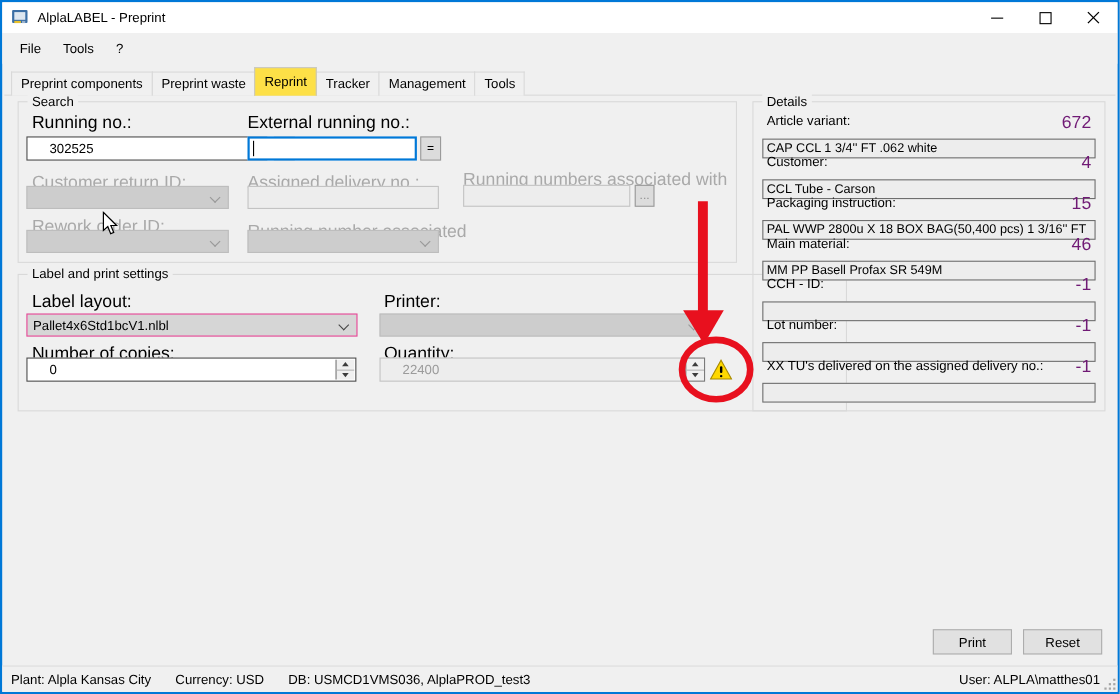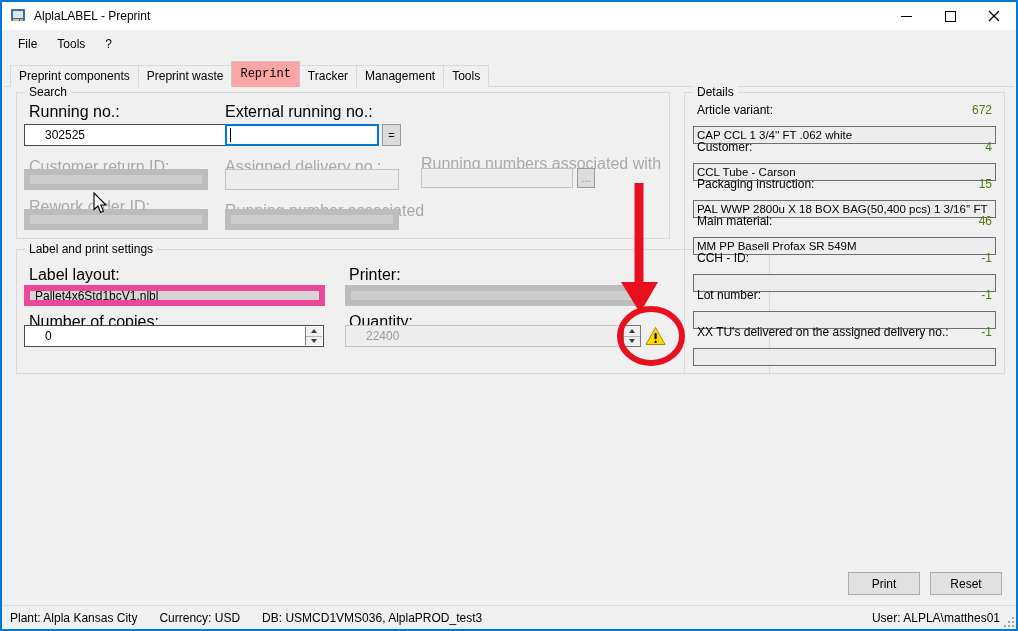--- a/index.html
+++ b/index.html
@@ -12,45 +12,45 @@
   .wbtn{width:44px;height:28px;display:flex;align-items:center;justify-content:center;}
   .glyph-min{width:11px;height:1px;background:#000;}
   .glyph-max{width:9px;height:9px;border:1px solid #000;}
   
   .menubar{position:absolute;left:0;top:28px;right:0;height:28px;background:#f0f0f0;display:flex;align-items:center;padding-left:6px;}
   .menuitem{padding:4px 10px;font-size:12px;color:#000;}
   
   .tabline{position:absolute;left:2px;right:2px;top:84px;border-top:1px solid #d9d9d9;}
   .tabstrip{position:absolute;left:8px;top:62px;display:flex;align-items:flex-end;height:23px;}
   .tab{background:#f0f0f0;border:1px solid #d9d9d9;border-bottom:none;padding:3px 8px 4px 8px;font-size:12px;margin-right:-1px;height:14px;line-height:14px;position:relative;z-index:1;}
-  .tab.active{background:#fca5a5;height:18px;line-height:18px;margin-top:-4px;z-index:3;border-color:#c8c8c8;font-family:Liberation Mono, monospace;}
+  .tab.active{background:#fde047;height:18px;line-height:18px;margin-top:-4px;z-index:3;border-color:#c8c8c8;}
   
   .group{position:absolute;border:1px solid #d9d9d9;box-sizing:border-box;}
   .legend{position:absolute;top:-8px;left:8px;background:#f0f0f0;padding:0 4px;font-size:12px;color:#000;white-space:nowrap;}
   .lbl{position:absolute;font-size:16px;color:#000;white-space:nowrap;}
   .lbl.dis{color:#a9a9a9;}
   .tb{position:absolute;box-sizing:border-box;background:#fff;border:1px solid #4a4a4a;font-size:12px;color:#000;display:flex;align-items:center;padding:0 20px;white-space:nowrap;overflow:hidden;}
   .tb.dis{background:#ededed;border-color:#c3c3c3;color:#9b9b9b;}
   .tb.focus{border:2px solid #0078d7;padding:0 3px;}
   .caret{width:1px;height:14px;background:#000;}
-  .combo{position:absolute;box-sizing:border-box;background:#d6d6d6;border:6px solid #ec4899;font-size:12px;color:#000;display:flex;align-items:center;padding:0 20px 0 5px;white-space:nowrap;overflow:hidden;}
+  .combo{position:absolute;box-sizing:border-box;background:#d6d6d6;border:1px solid #ec4899;font-size:12px;color:#000;display:flex;align-items:center;padding:0 20px 0 5px;white-space:nowrap;overflow:hidden;}
   .combo.dis{background:#cdcdcd;border-color:#bdbdbd;color:#8f8f8f;}
   .chev{position:absolute;right:8px;top:6px;width:6px;height:6px;border-right:1.4px solid #454545;border-bottom:1.4px solid #454545;transform:rotate(45deg);}
   .combo.dis .chev{border-color:#9a9a9a;}
   .sqbtn{position:absolute;box-sizing:border-box;background:#dcdcdc;border:1px solid #9a9a9a;font-size:11px;color:#000;display:flex;align-items:center;justify-content:center;}
   
   .spin-in{position:absolute;right:1px;top:1px;bottom:1px;width:16px;border-left:1px solid #7a7a7a;display:flex;flex-direction:column;background:#f0f0f0;}
   .spinbox{position:absolute;box-sizing:border-box;border:1px solid #7a7a7a;background:#f0f0f0;display:flex;flex-direction:column;}
   .spinhalf{flex:1;display:flex;align-items:center;justify-content:center;}
   .spinhalf + .spinhalf{border-top:1px solid #b5b5b5;}
   .arr-up{width:0;height:0;border-left:3.5px solid transparent;border-right:3.5px solid transparent;border-bottom:4px solid #3c3c3c;}
   .arr-dn{width:0;height:0;border-left:3.5px solid transparent;border-right:3.5px solid transparent;border-top:4px solid #3c3c3c;}
   
   .dlabel{position:absolute;left:12px;font-size:12px;color:#000;white-space:nowrap;}
-  .dnum{position:absolute;right:12px;font-size:12px;color:#4d7c0f;text-align:right;}
+  .dnum{position:absolute;right:12px;font-size:16px;color:#701a75;text-align:right;}
   .dbox{position:absolute;left:8px;width:303px;height:18px;box-sizing:border-box;background:#ededed;border:1px solid #6e6e6e;font-size:11.5px;line-height:16px;padding:0 3px;white-space:nowrap;overflow:hidden;color:#000;}
   
   .btn{position:absolute;box-sizing:border-box;background:#e1e1e1;border:1px solid #adadad;font-size:12px;color:#000;display:flex;align-items:center;justify-content:center;}
   
   .statusbar{position:absolute;left:0;right:0;bottom:0;height:23px;background:#f0f0f0;border-top:1px solid #dcdcdc;display:flex;align-items:center;font-size:12px;color:#000;}
   .status-left{display:flex;gap:22px;margin-left:8px;}
   .status-right{margin-left:auto;margin-right:16px;}
   .grip{position:absolute;right:2px;bottom:2px;width:12px;height:12px;}
   .grip i{position:absolute;width:2px;height:2px;background:#a5a5a5;}
   

